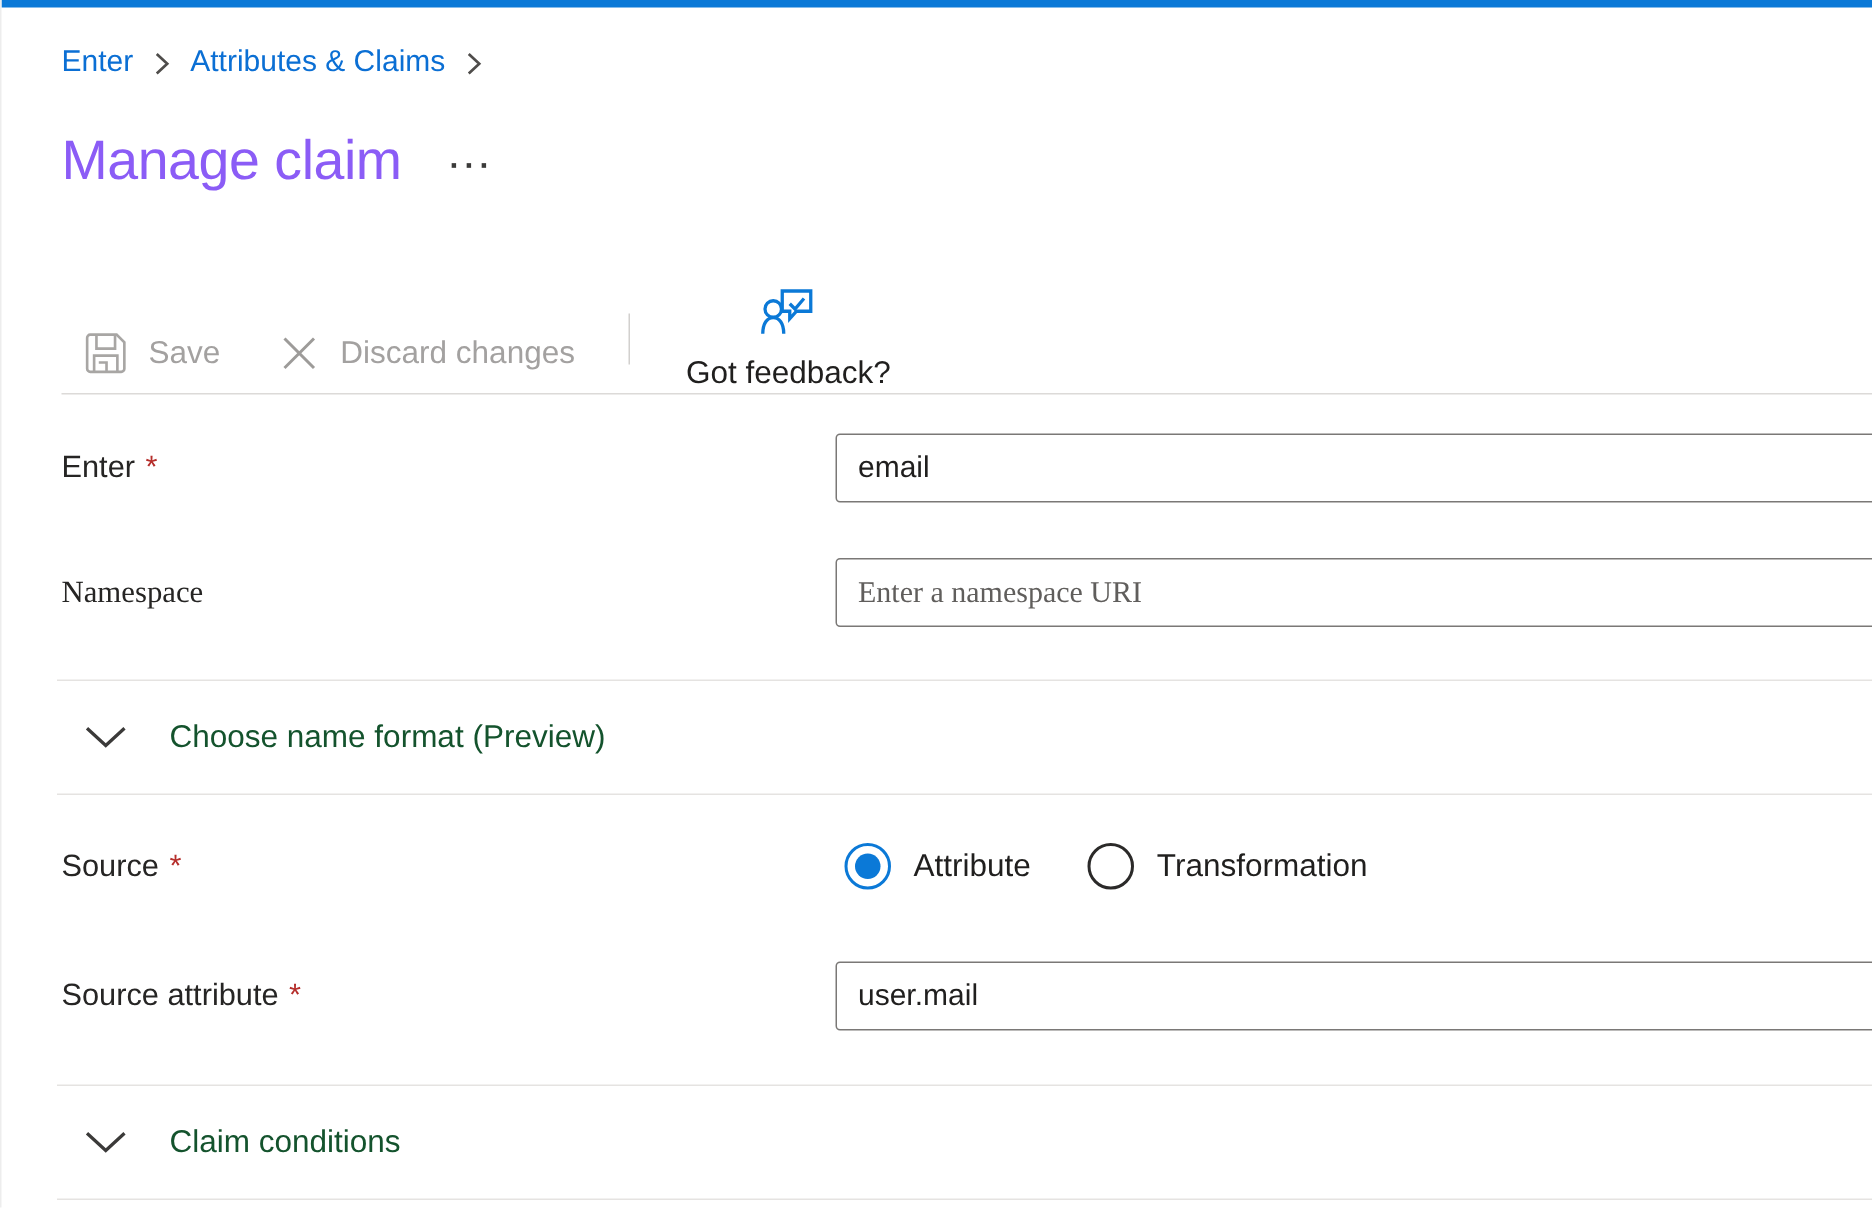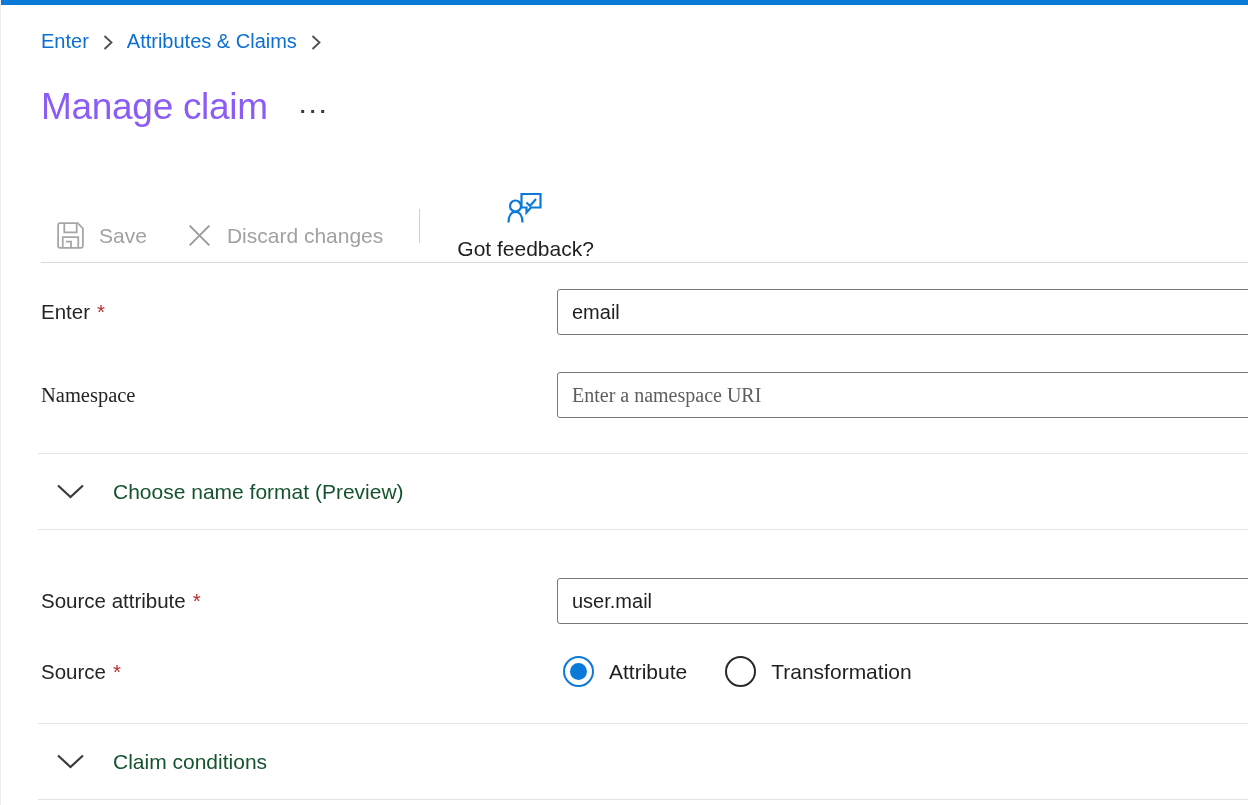--- a/index.html
+++ b/index.html
@@ -241,45 +241,45 @@
   <div class="section-header">
     <span>
       <svg width="31" height="19" viewBox="0 0 31 19">
           <polyline points="3,3.5 15.5,15 28,3.5" fill="none" stroke="#3b3a39" stroke-width="2.2"></polyline>
         </svg>
     </span>
     <span>Choose name format (Preview)</span>
   </div>
   <div class="rule rule-ml"></div>
 
-  <div class="form-row row-source-attr">
-    <div class="form-label">
-      <span>Source attribute</span><span class="req">*</span>
-    </div>
-    <input class="text-input" type="text" value="user.mail" style="">
-  </div>
-
   <div class="form-row row-source">
     <div class="form-label">
       <span>Source</span><span class="req">*</span>
     </div>
     <div class="radio-group">
       <label class="radio-option">
         <span class="radio-circle selected">
             <span class="dot"></span>
           </span>
         <span>Attribute</span>
       </label>
       <label class="radio-option">
         <span class="radio-circle unselected"></span>
         <span>Transformation</span>
       </label>
     </div>
   </div>
 
+  <div class="form-row row-source-attr">
+    <div class="form-label">
+      <span>Source attribute</span><span class="req">*</span>
+    </div>
+    <input class="text-input" type="text" value="user.mail" style="">
+  </div>
+
   <div class="rule rule-top-claim rule-ml"></div>
   <div class="section-header">
     <span>
       <svg width="31" height="19" viewBox="0 0 31 19">
           <polyline points="3,3.5 15.5,15 28,3.5" fill="none" stroke="#3b3a39" stroke-width="2.2"></polyline>
         </svg>
     </span>
     <span>Claim conditions</span>
   </div>
   <div class="rule rule-ml"></div>

